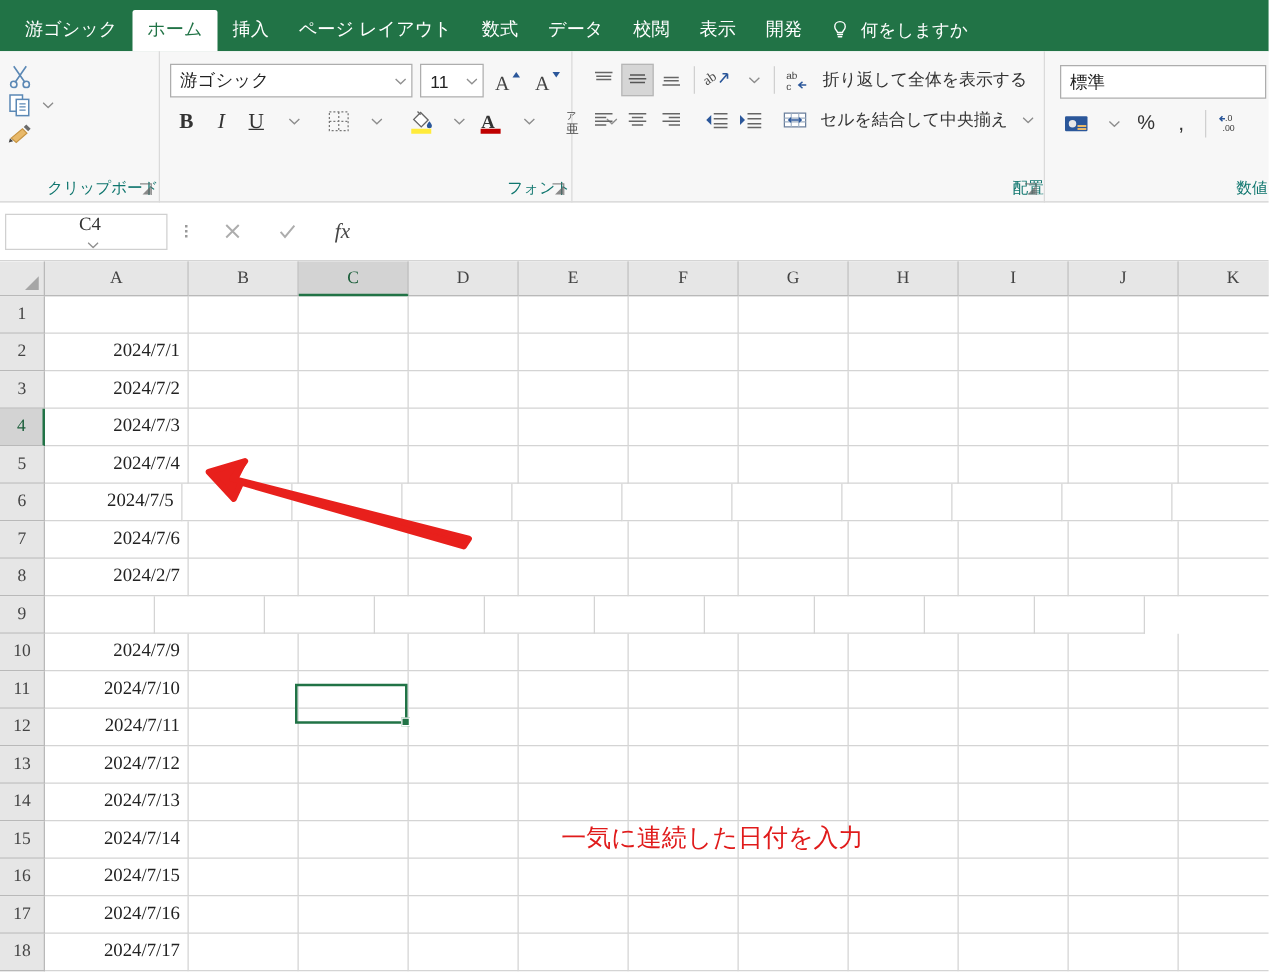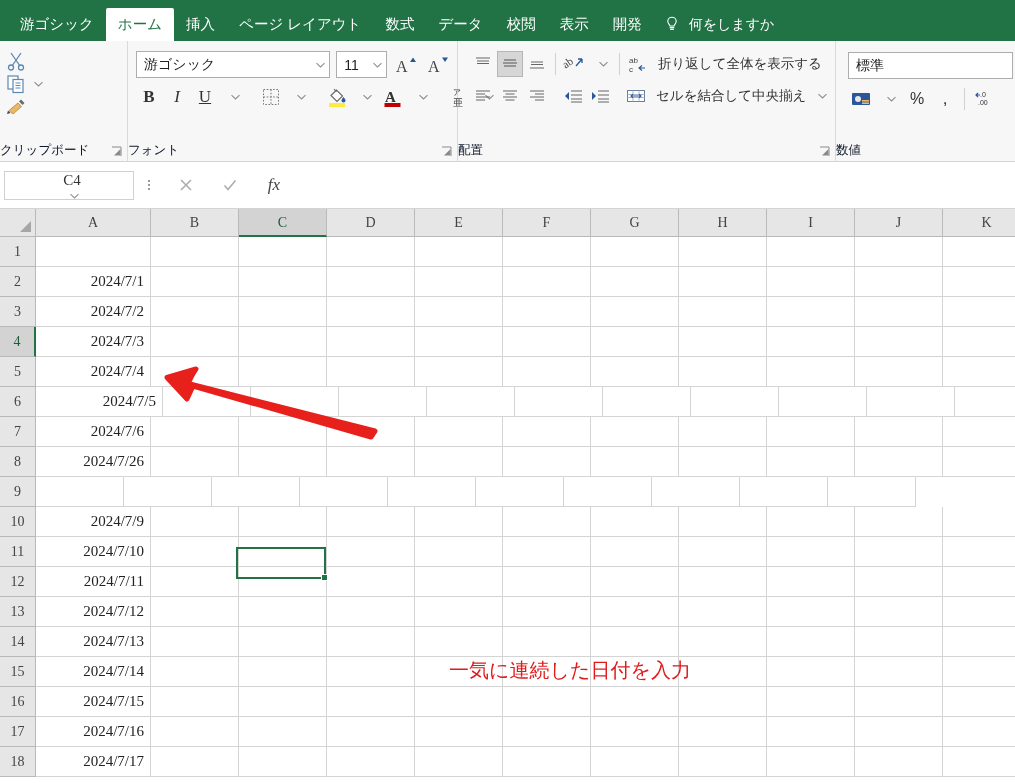--- a/index.html
+++ b/index.html
@@ -60,23 +60,23 @@
     height: 121px;
     border-right: 1px solid #dadada;
     display: flex;
     flex-direction: column;
     padding-top: 5px;
   }
   .grp-label {
     position: absolute;
     bottom: 3px;
     left: 0; right: 0;
-    text-align: left;
+    text-align: right;
     font-size: 12.5px;
-    color: #0f172a;
+    color: #0f766e;
     white-space: nowrap;
   }
   .grp-launch {
     position: absolute;
     bottom: 5px; right: 5px;
     width: 11px; height: 11px;
     opacity: .75;
   }
   .grp-body { flex: 1; display: flex; padding: 2px 6px 0 6px; }
 
@@ -692,21 +692,21 @@
         <div class="cell" style="width: 88px;"></div>
         <div class="cell" style="width: 88px;"></div>
         <div class="cell" style="width: 88px;"></div>
         <div class="cell" style="width: 88px;"></div>
         <div class="cell" style="width: 88px;"></div>
         <div class="cell" style="width: 88px;"></div>
         <div class="cell" style="width: 88px;"></div>
         <div class="cell" style="width: 88px;"></div>
       </div>
       <div class="crow">
-        <div class="cell" style="width: 127px; padding-left: 37px;">2024/7/5</div>
+        <div class="cell" style="width: 110px; padding-left: 37px;">2024/7/5</div>
         <div class="cell" style="width: 88px;"></div>
         <div class="cell" style="width: 88px;"></div>
         <div class="cell" style="width: 88px;"></div>
         <div class="cell" style="width: 88px;"></div>
         <div class="cell" style="width: 88px;"></div>
         <div class="cell" style="width: 88px;"></div>
         <div class="cell" style="width: 88px;"></div>
         <div class="cell" style="width: 88px;"></div>
         <div class="cell" style="width: 88px;"></div>
         <div class="cell" style="width: 88px;"></div>
@@ -718,21 +718,21 @@
         <div class="cell" style="width: 88px;"></div>
         <div class="cell" style="width: 88px;"></div>
         <div class="cell" style="width: 88px;"></div>
         <div class="cell" style="width: 88px;"></div>
         <div class="cell" style="width: 88px;"></div>
         <div class="cell" style="width: 88px;"></div>
         <div class="cell" style="width: 88px;"></div>
         <div class="cell" style="width: 88px;"></div>
       </div>
       <div class="crow">
-        <div class="cell" style="width: 115px;">2024/7/26</div>
+        <div class="cell" style="width: 115px;">2024/2/7</div>
         <div class="cell" style="width: 88px;"></div>
         <div class="cell" style="width: 88px;"></div>
         <div class="cell" style="width: 88px;"></div>
         <div class="cell" style="width: 88px;"></div>
         <div class="cell" style="width: 88px;"></div>
         <div class="cell" style="width: 88px;"></div>
         <div class="cell" style="width: 88px;"></div>
         <div class="cell" style="width: 88px;"></div>
         <div class="cell" style="width: 88px;"></div>
         <div class="cell" style="width: 88px;"></div>

